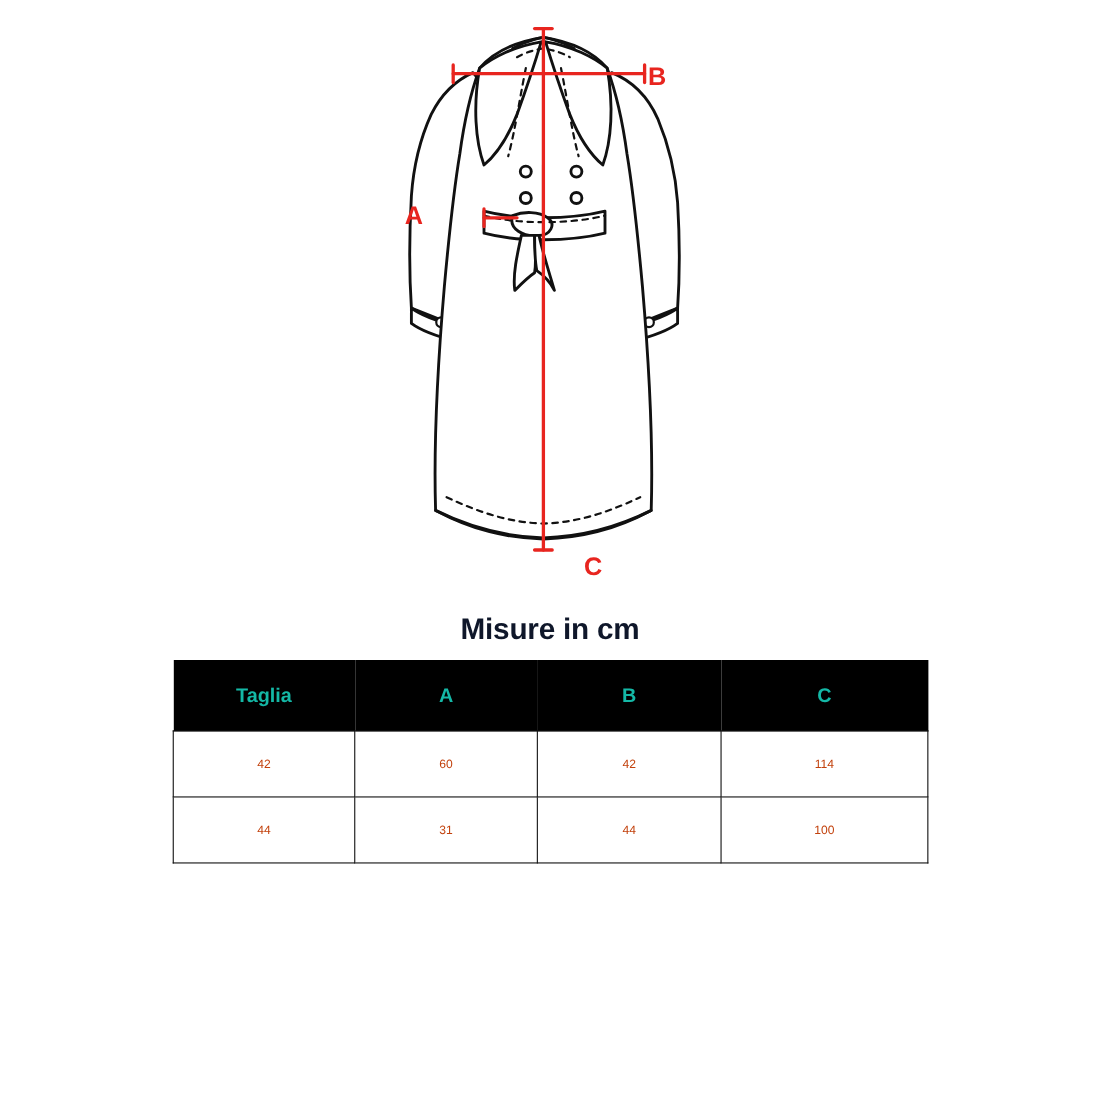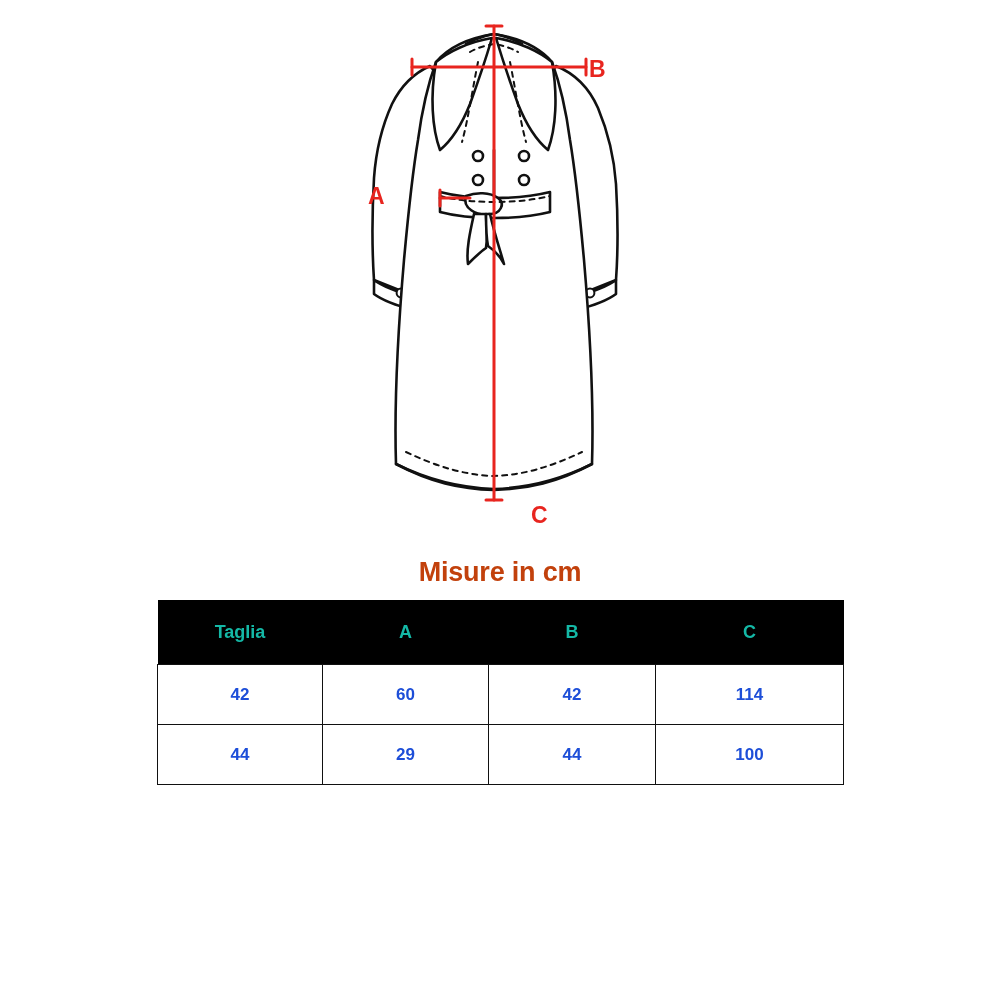--- a/index.html
+++ b/index.html
@@ -48,21 +48,21 @@
     position: absolute;
     left: 157px;
     top: 557px;
     width: 686px;
   }
   .table-title {
     text-align: center;
     font-size: 27px;
     font-weight: bold;
     letter-spacing: -0.2px;
-    color: #c2410c;
+    color: #0f172a;
     margin: 0 0 12px 0;
     font-family: "Liberation Sans", sans-serif;
   }
   table.size-table {
     border-collapse: collapse;
     width: 686px;
     table-layout: fixed;
   }
   table.size-table thead th {
     background: #000000;
@@ -72,23 +72,23 @@
     height: 62px;
     text-align: center;
     vertical-align: middle;
     border: none;
   }
   table.size-table tbody td {
     border: 1px solid #111111;
     height: 57px;
     text-align: center;
     vertical-align: middle;
-    font-size: 17px;
-    font-weight: bold;
-    color: #1d4ed8;
+    font-size: 11px;
+    font-weight: normal;
+    color: #c2410c;
     background: #ffffff;
   }
   table.size-table colgroup col.c0 { width: 165px; }
   table.size-table colgroup col.c1 { width: 166px; }
   table.size-table colgroup col.c2 { width: 167px; }
   table.size-table colgroup col.c3 { width: 188px; }
 </style>
 </head>
 <body>
 
@@ -204,21 +204,21 @@
       </thead>
       <tbody>
         <tr>
           <td>42</td>
           <td>60</td>
           <td>42</td>
           <td>114</td>
         </tr>
         <tr>
           <td>44</td>
-          <td>29</td>
+          <td>31</td>
           <td>44</td>
           <td>100</td>
         </tr>
       </tbody>
     </table>
   </div>
 
 </div>
 
 </body></html>

